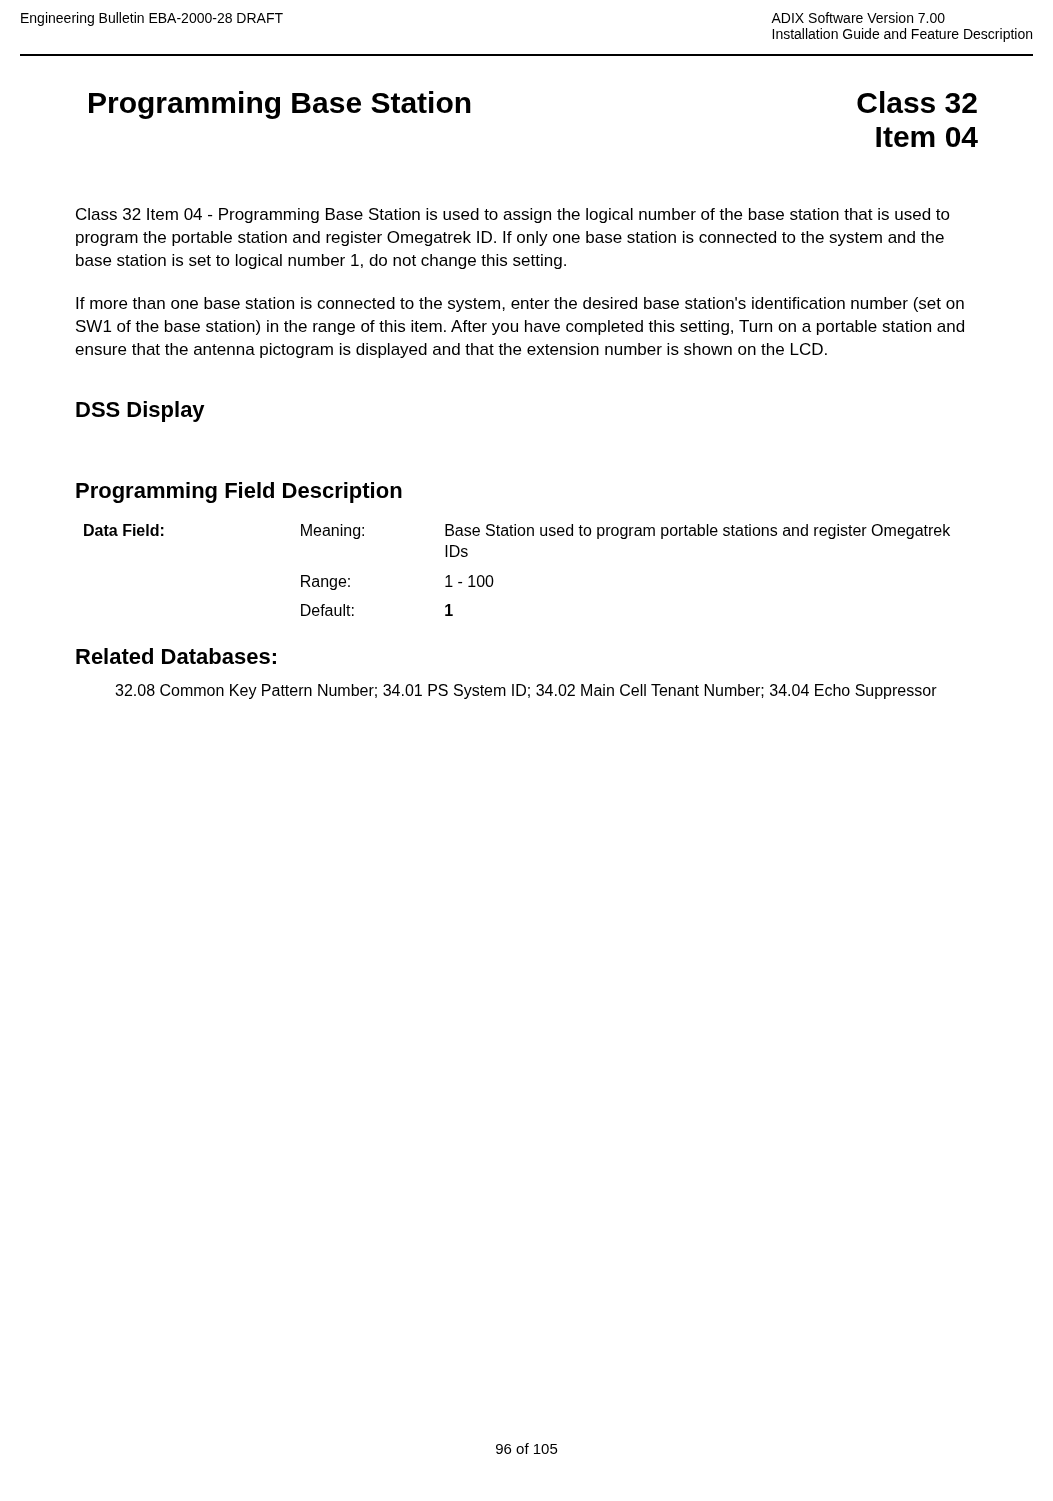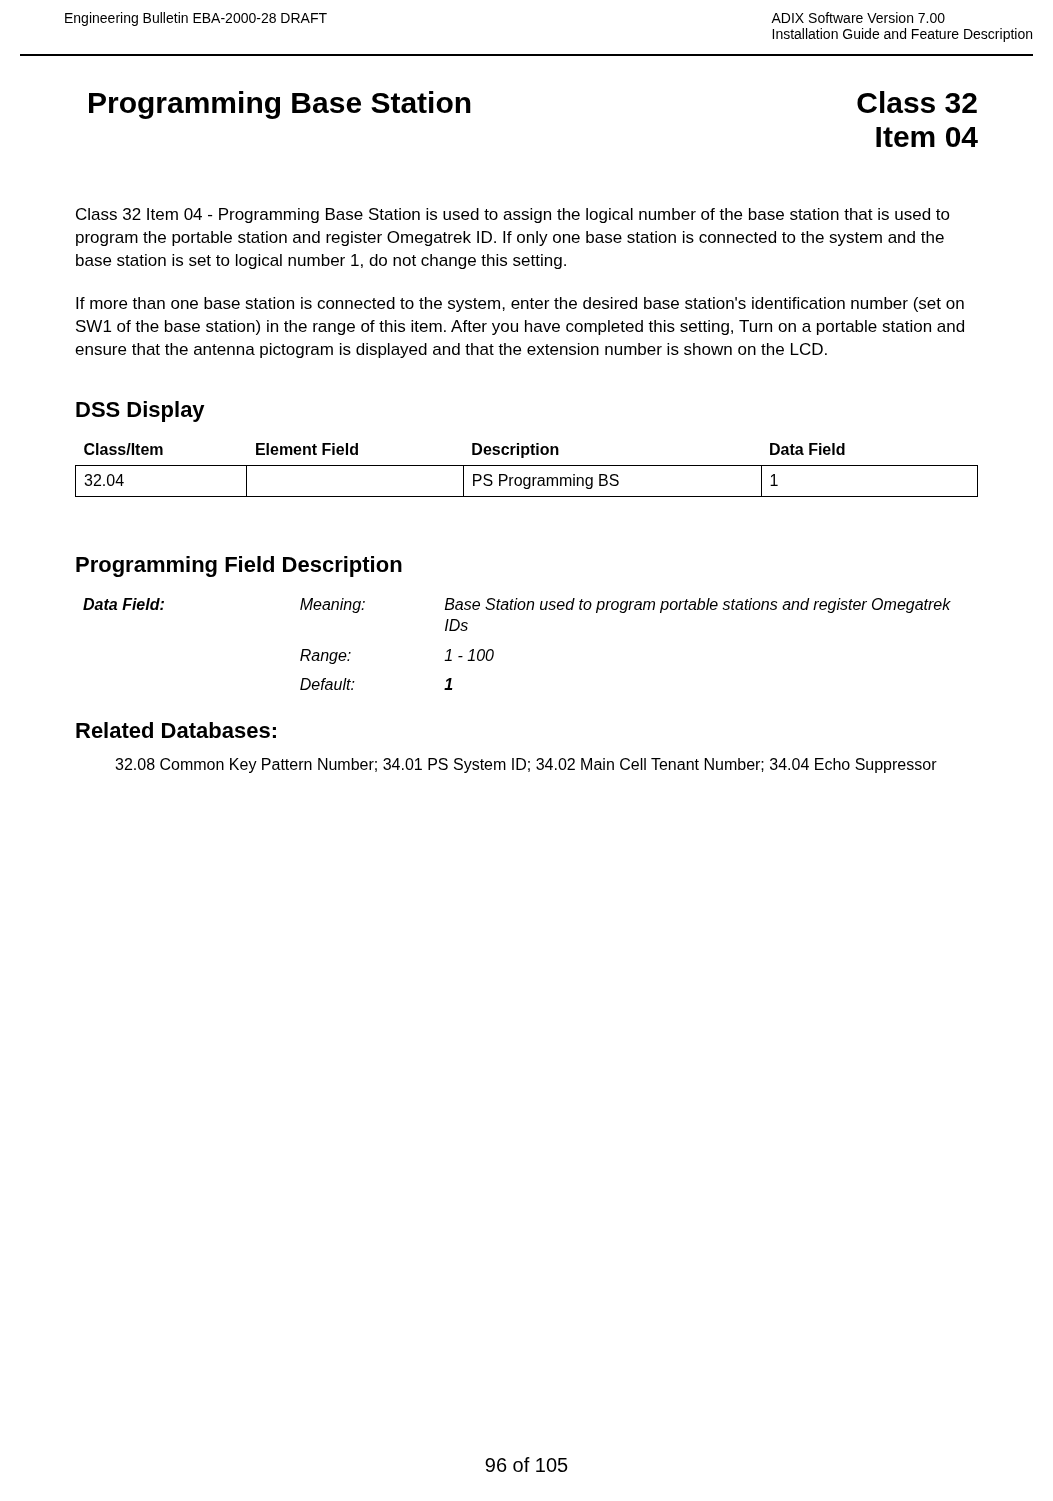--- a/index.html
+++ b/index.html
@@ -16,21 +16,20 @@
       padding: 0;
     }
     .header {
       display: flex;
       justify-content: space-between;
       padding: 10px 20px 0 20px;
       font-size: 14px;
     }
     .header-left {
       text-align: right;
-      margin-left: 44px;
     }
     .header-right {
       text-align: left;
     }
     .header-divider {
       border-top: 2px solid #000;
       margin: 12px 20px 30px 20px;
     }
     .content {
       padding: 0 75px;
@@ -100,21 +99,20 @@
     .dss-table th:nth-child(3), .dss-table td:nth-child(3) {
       width: 33%;
     }
     .dss-table th:nth-child(4), .dss-table td:nth-child(4) {
       width: 24%;
     }
     .pfd-table {
       width: 100%;
       font-size: 16px;
       border-collapse: collapse;
-      font-style: italic;
     }
     .pfd-table td {
       padding: 4px 8px;
       vertical-align: top;
       line-height: 1.35;
     }
     .pfd-table td:nth-child(1) {
       width: 24%;
       font-weight: bold;
     }
@@ -132,24 +130,24 @@
       font-weight: bold;
       margin-bottom: 10px;
     }
     .related-text {
       font-size: 16px;
       line-height: 1.35;
       padding-left: 40px;
     }
     .footer {
       position: absolute;
-      bottom: 24px;
+      bottom: 44px;
       width: 100%;
       text-align: center;
-      font-size: 20px;
+      font-size: 15px;
     }
     .bold-val {
       font-weight: bold;
     }
   </style>
 </head>
 <body>
 
 <div class="header">
   <div class="header-left">Engineering Bulletin EBA-2000-28 DRAFT</div>
@@ -171,38 +169,20 @@
   </div>
 
   <p class="intro-para">
     <span class="intro-bold">Class 32 Item 04 - Programming Base Station</span><span> is used to assign the logical number of the base station that is used to program the portable station and register Omegatrek ID. If only one base station is connected to the system and the base station is set to logical number 1, do not change this setting.</span>
   </p>
 
   <p class="intro-para">If more than one base station is connected to the system, enter the desired base station's identification number (set on SW1 of the base station) in the range of this item.  After you have completed this setting, Turn on a portable station and ensure that the antenna pictogram is displayed and that the extension number is shown on the LCD.</p>
 
   <h2 class="section-heading">DSS Display</h2>
 
-  <table class="dss-table">
-    <thead>
-      <tr>
-        <th>Class/Item</th>
-        <th>Element Field</th>
-        <th>Description</th>
-        <th>Data Field</th>
-      </tr>
-    </thead>
-    <tbody>
-      <tr>
-        <td>32.04</td>
-        <td></td>
-        <td>PS Programming BS</td>
-        <td>1</td>
-      </tr>
-    </tbody>
-  </table>
 
   <h2 class="section-heading" style="margin-top:55px;">Programming Field Description</h2>
 
   <table class="pfd-table">
     <tbody>
         <tr>
       <td>Data Field:</td>
       <td>Meaning:</td>
       <td>Base Station used to program portable stations and register Omegatrek IDs</td>
     </tr>

